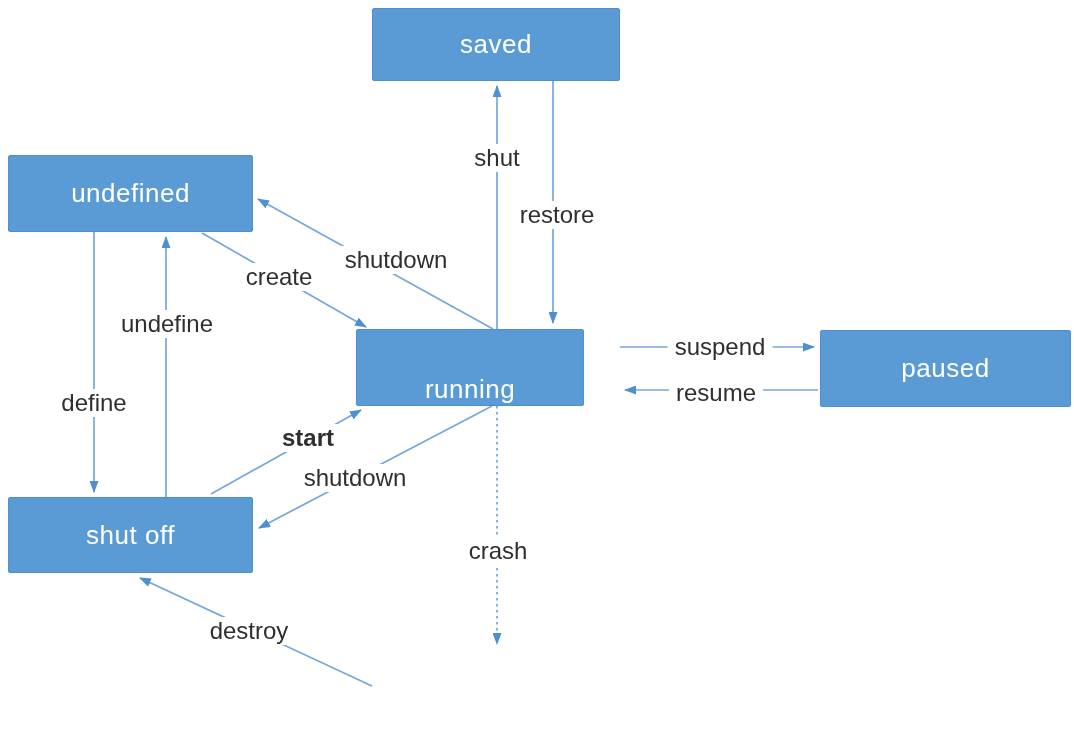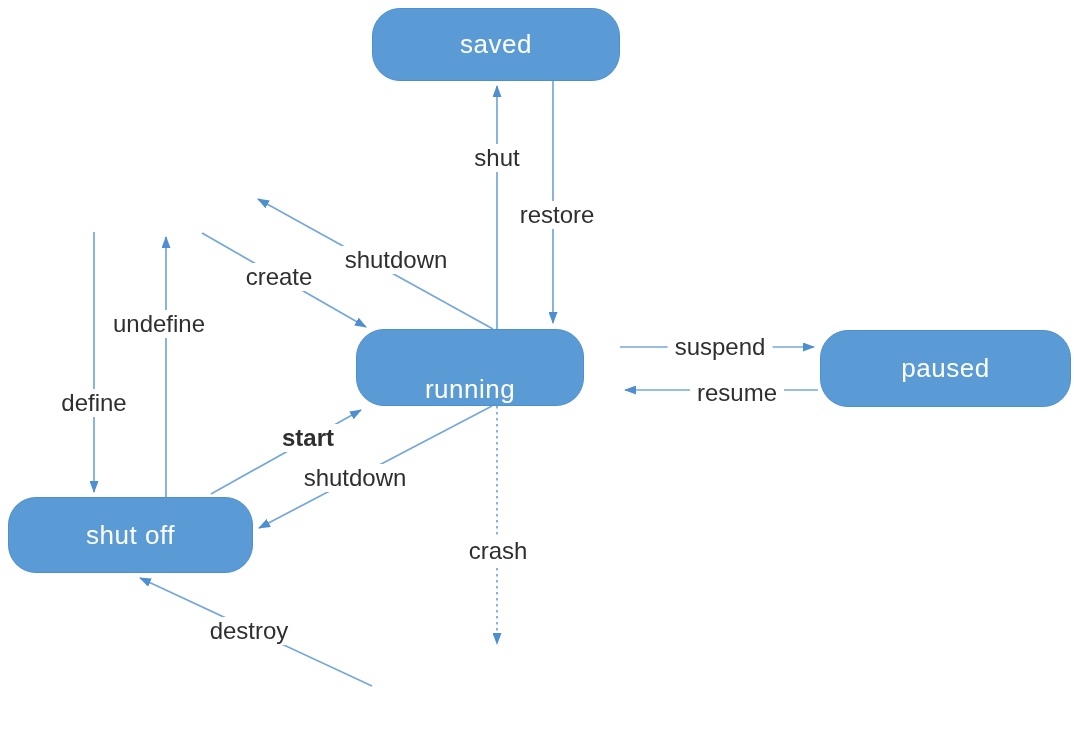--- a/index.html
+++ b/index.html
@@ -37,21 +37,21 @@
   .edge.dashed { stroke-dasharray: 2.5 3.5; }
   .arrowhead { fill: var(--arrow); }
   .state {
     position: absolute;
     z-index: 2;
     display: flex;
     align-items: center;
     justify-content: center;
     background: var(--state-fill);
     border: 1px solid var(--state-border);
-    border-radius: 28px;
+    border-radius: 2px;
     color: var(--state-text);
     font-size: 26px;
     letter-spacing: 0.5px;
   }
   .elabel {
     position: absolute;
     z-index: 1;
     transform: translateX(-50%);
     background: var(--background);
     color: var(--label-text);
@@ -82,36 +82,39 @@
     <path class="edge" d="M492,406 L259,528" marker-end="url(#arrow)"></path>
     <path class="edge" d="M620,347 L814,347" marker-end="url(#arrow)"></path>
     <path class="edge" d="M818,390 L625,390" marker-end="url(#arrow)"></path>
     <path class="edge dashed" d="M497,406 L497,644" marker-end="url(#arrow)"></path>
     <path class="edge" d="M372,686 L140,578" marker-end="url(#arrow)"></path>
   </svg>
 
   <div class="state" style="left:372px; top:8px;   width:248px; height:73px;">
     <span>saved</span>
   </div>
+  <div class="state" style="left:8px;   top:155px; width:245px; height:77px;">
+    <span>undefined</span>
+  </div>
   <div class="state" style="left:356px; top:329px; width:228px; height:77px;align-items:flex-end;">
     <span>running</span>
   </div>
   <div class="state" style="left:820px; top:330px; width:251px; height:77px;">
     <span>paused</span>
   </div>
   <div class="state" style="left:8px;   top:497px; width:245px; height:76px;">
     <span>shut off</span>
   </div>
 
   <div class="elabel" style="left:497px; top:144px;">shut</div>
   <div class="elabel" style="left:557px; top:201px;">restore</div>
   <div class="elabel" style="left:279px; top:263px;">create</div>
   <div class="elabel" style="left:396px; top:246px;">shutdown</div>
   <div class="elabel" style="left:94px;  top:389px;">define</div>
-  <div class="elabel" style="left:159px; top:310px;">undefine</div>
+  <div class="elabel" style="left:167px; top:310px;">undefine</div>
   <div class="elabel" style="left:308px; top:424px;font-weight:bold;">start</div>
   <div class="elabel" style="left:355px; top:464px;">shutdown</div>
   <div class="elabel" style="left:720px; top:333px;">suspend</div>
-  <div class="elabel" style="left:737px; top:379px;">resume</div>
+  <div class="elabel" style="left:716px; top:379px;">resume</div>
   <div class="elabel" style="left:498px; top:537px;">crash</div>
   <div class="elabel" style="left:249px; top:617px;">destroy</div>
 
 </div>
 
 </body></html>

